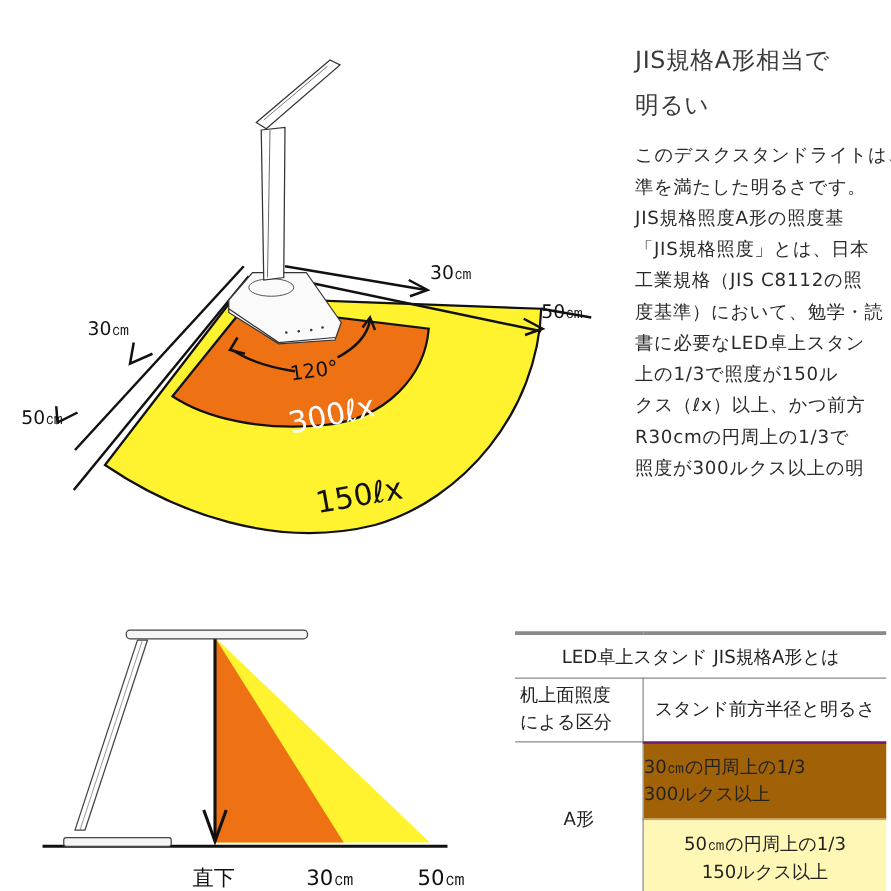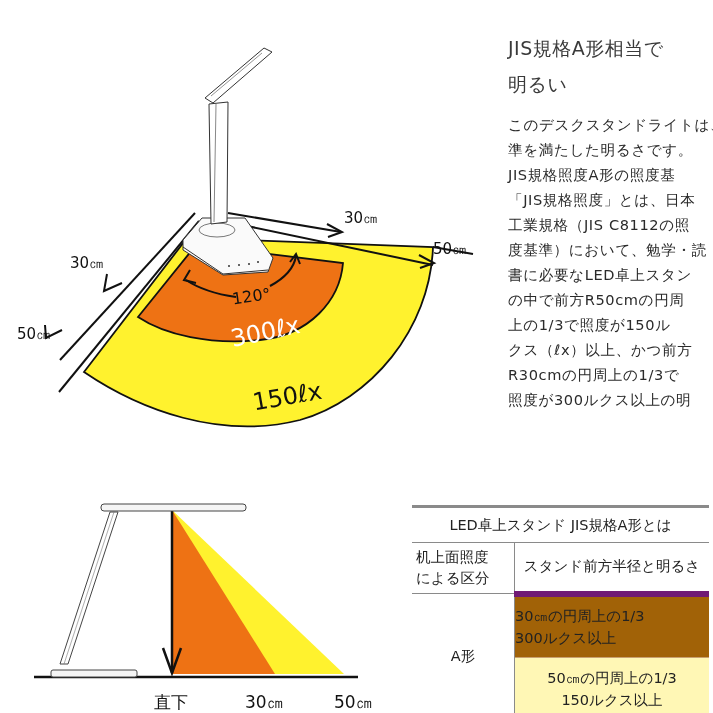--- a/index.html
+++ b/index.html
@@ -13,21 +13,21 @@
   #body-text { left: 508px; top: 112px; width: 205px; }
   #body-text .line { display: block; font-size: 14.6px; line-height: 25px; white-space: nowrap;
                      color: #2a2a2a; letter-spacing: 0.6px; }
 
   #spec-table { left: 412px; top: 505px; width: 297px; border-collapse: collapse; }
   #spec-table td, #spec-table th { font-weight: normal; font-size: 14.5px; color: #222; padding: 0; }
   .t-title { height: 34px; border-top: 3px solid #8a8a8a;
              border-bottom: 1px solid #8a8a8a; }
   .t-head-left { width: 98px; height: 50px; text-align: left; line-height: 21px;
                  border-right: 1px solid #8a8a8a; border-bottom: 1px solid #8a8a8a; padding-left: 4px !important; }
-  .t-head-right { text-align: center; border-bottom: 6px solid #701a75; }
+  .t-head-right { text-align: center; border-bottom: 2px solid #701a75; }
   .t-a { text-align: center; border-right: 1px solid #8a8a8a; border-bottom: 2px solid #555; }
   .t-300 { background: #a16207; height: 60px; text-align: left; line-height: 22px;
            border-bottom: 1px solid #c9a070; }
   .t-150 { background: #fff7b5; height: 62px; text-align: center; line-height: 22px;
            border-bottom: 2px solid #555; }
 </style>
 </head>
 <body>
 
 <svg class="abs" style="left:0;top:0" width="490" height="470" viewBox="0 0 490 470">
@@ -83,21 +83,20 @@
 </div>
 
 <div id="body-text" class="abs">
   <span class="line">このデスクスタンドライトは、</span>
   <span class="line">準を満たした明るさです。</span>
   <span class="line">JIS規格照度A形の照度基</span>
   <span class="line">「JIS規格照度」とは、日本</span>
   <span class="line">工業規格（JIS C8112の照</span>
   <span class="line">度基準）において、勉学・読</span>
   <span class="line">書に必要なLED卓上スタン</span>
-  <span class="line">の中で前方R50cmの円周</span>
   <span class="line">上の1/3で照度が150ル</span>
   <span class="line">クス（ℓx）以上、かつ前方</span>
   <span class="line">R30cmの円周上の1/3で</span>
   <span class="line">照度が300ルクス以上の明</span>
 </div>
 
 <svg class="abs" style="left:0;top:480px" width="400" height="233" viewBox="0 0 400 233">
 
   <polygon points="172,30 344,194 172,194" fill="#fff22e"></polygon>
 

